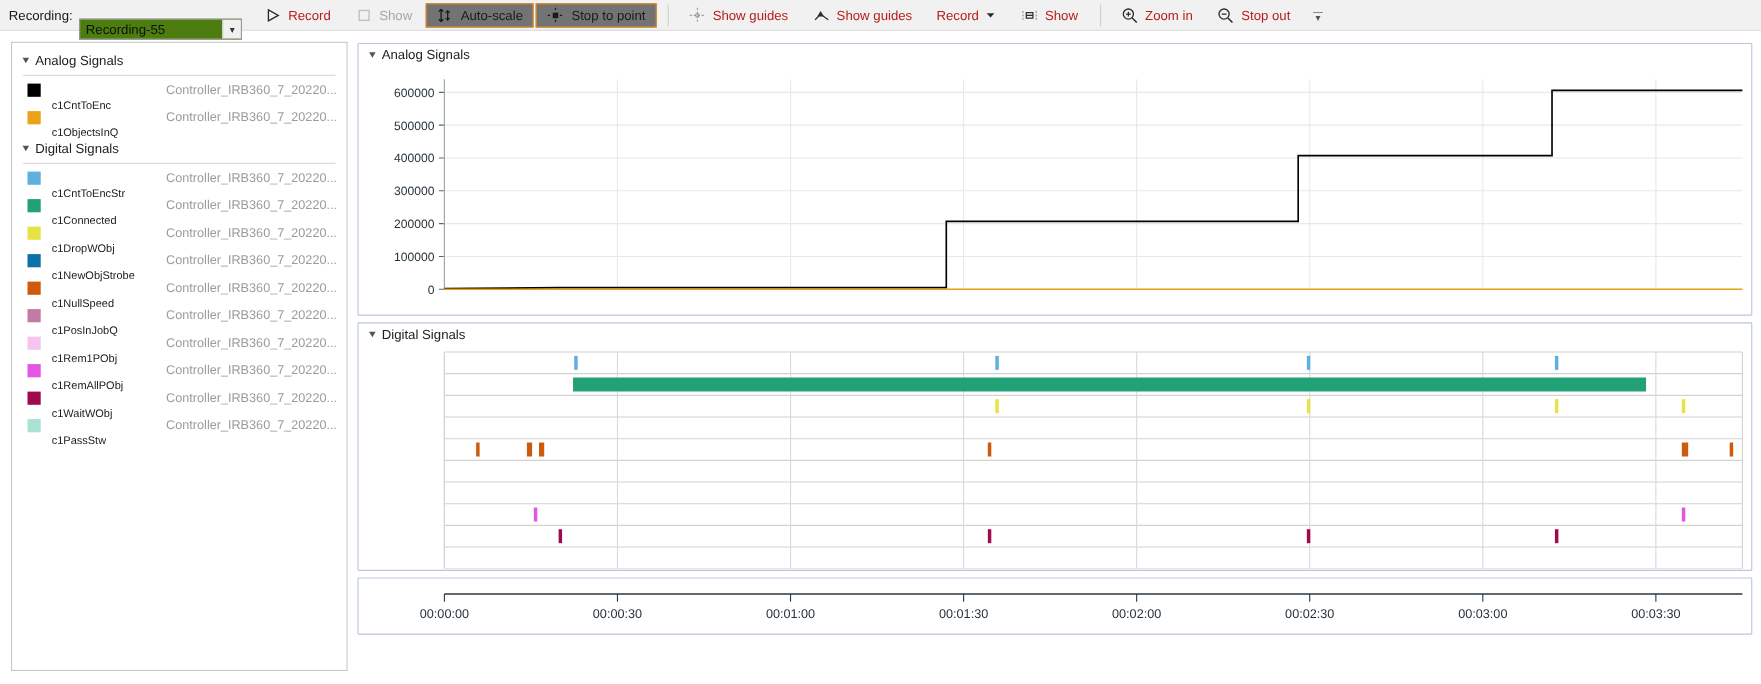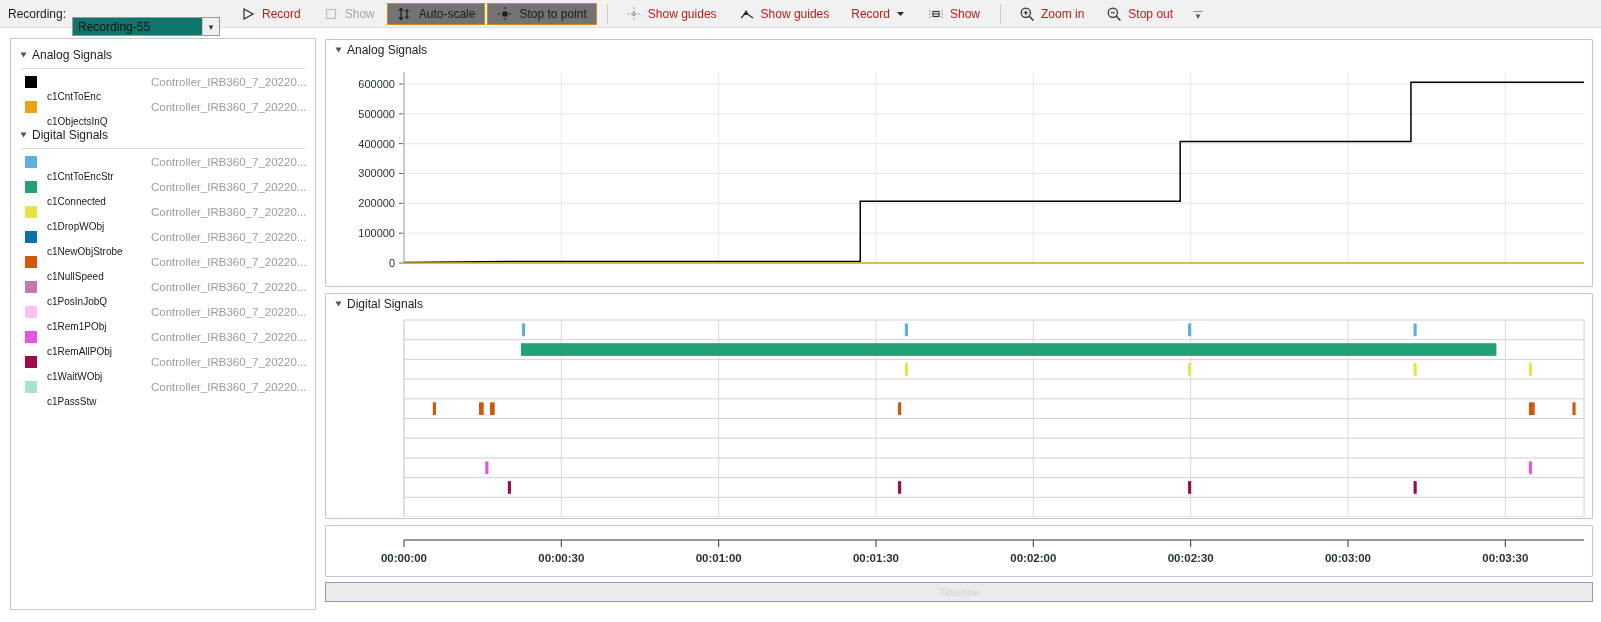--- a/index.html
+++ b/index.html
@@ -22,21 +22,21 @@
     border-bottom: 1px solid #dcdcdc;
     display: flex; align-items: center;
     padding-left: 8px;
     white-space: nowrap;
   }
   .tb-label { font-size: 12px; color: #1a1a1a; margin-right: 6px; }
   .combo {
     position: relative;
     width: 148px; height: 19px;
     border: 1px solid #9a9a9a;
-    background: #0f766e;
+    background: #4d7c0f;
     display: flex; align-items: center;
     font-size: 12px;
     padding-left: 5px;
     margin-right: 10px;
     margin-top: 26px;
   }
   .combo .combo-text { flex: 1; color: #111; }
   .combo .combo-arrow {
     width: 17px; height: 17px;
     display: flex; align-items: center; justify-content: center;
@@ -103,21 +103,21 @@
   .right-area { position: absolute; left: 322px; top: 36px; width: 1275px; height: 578px; }
 
   .chart-card {
     position: absolute; left: 3px;
     background: #ffffff;
     border: 1px solid #b9c6dd;
     border-radius: 1px;
   }
   .card-analog { top: 3px; width: 1268px; height: 248px; }
   .card-digital { top: 257px; width: 1268px; height: 226px; }
-  .card-timeline { top: 489px; width: 1268px; height: 52px; font-weight: bold; }
+  .card-timeline { top: 489px; width: 1268px; height: 52px; }
 
   .card-header {
     display: flex; align-items: center;
     height: 20px;
     padding-left: 10px;
     font-size: 12px;
     color: #222;
   }
   .card-header .tri {
     width: 0; height: 0;
@@ -469,19 +469,16 @@
             <line x1="864.6666666666666" y1="14" x2="864.6666666666666" y2="21" stroke="#2b3640" stroke-width="1"></line>
             <text x="864.6666666666666" y="36" text-anchor="middle" class="tl-text">00:02:30</text>
             <line x1="1022" y1="14" x2="1022" y2="21" stroke="#2b3640" stroke-width="1"></line>
             <text x="1022" y="36" text-anchor="middle" class="tl-text">00:03:00</text>
             <line x1="1179.3333333333333" y1="14" x2="1179.3333333333333" y2="21" stroke="#2b3640" stroke-width="1"></line>
             <text x="1179.3333333333333" y="36" text-anchor="middle" class="tl-text">00:03:30</text>
           </svg>
       </div>
     </div>
 
-    <div class="tl-scroll">
-      <span>Timeline</span>
-    </div>
 
   </div>
 
 </div>
 
 </body></html>

